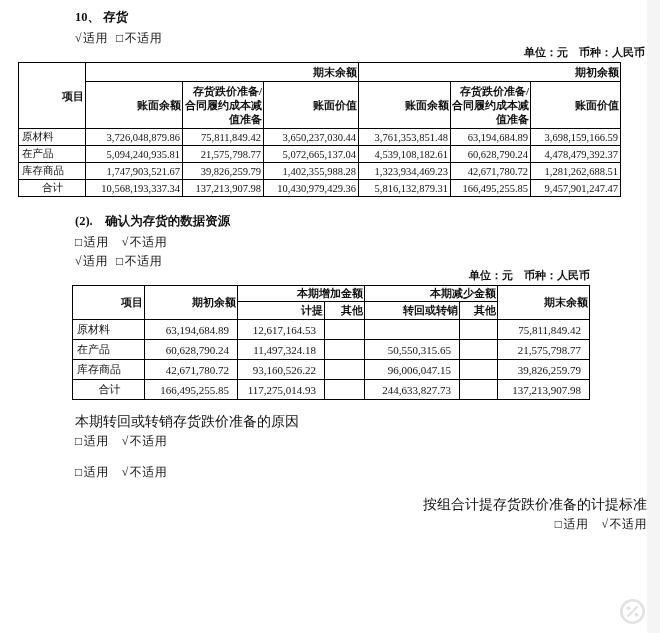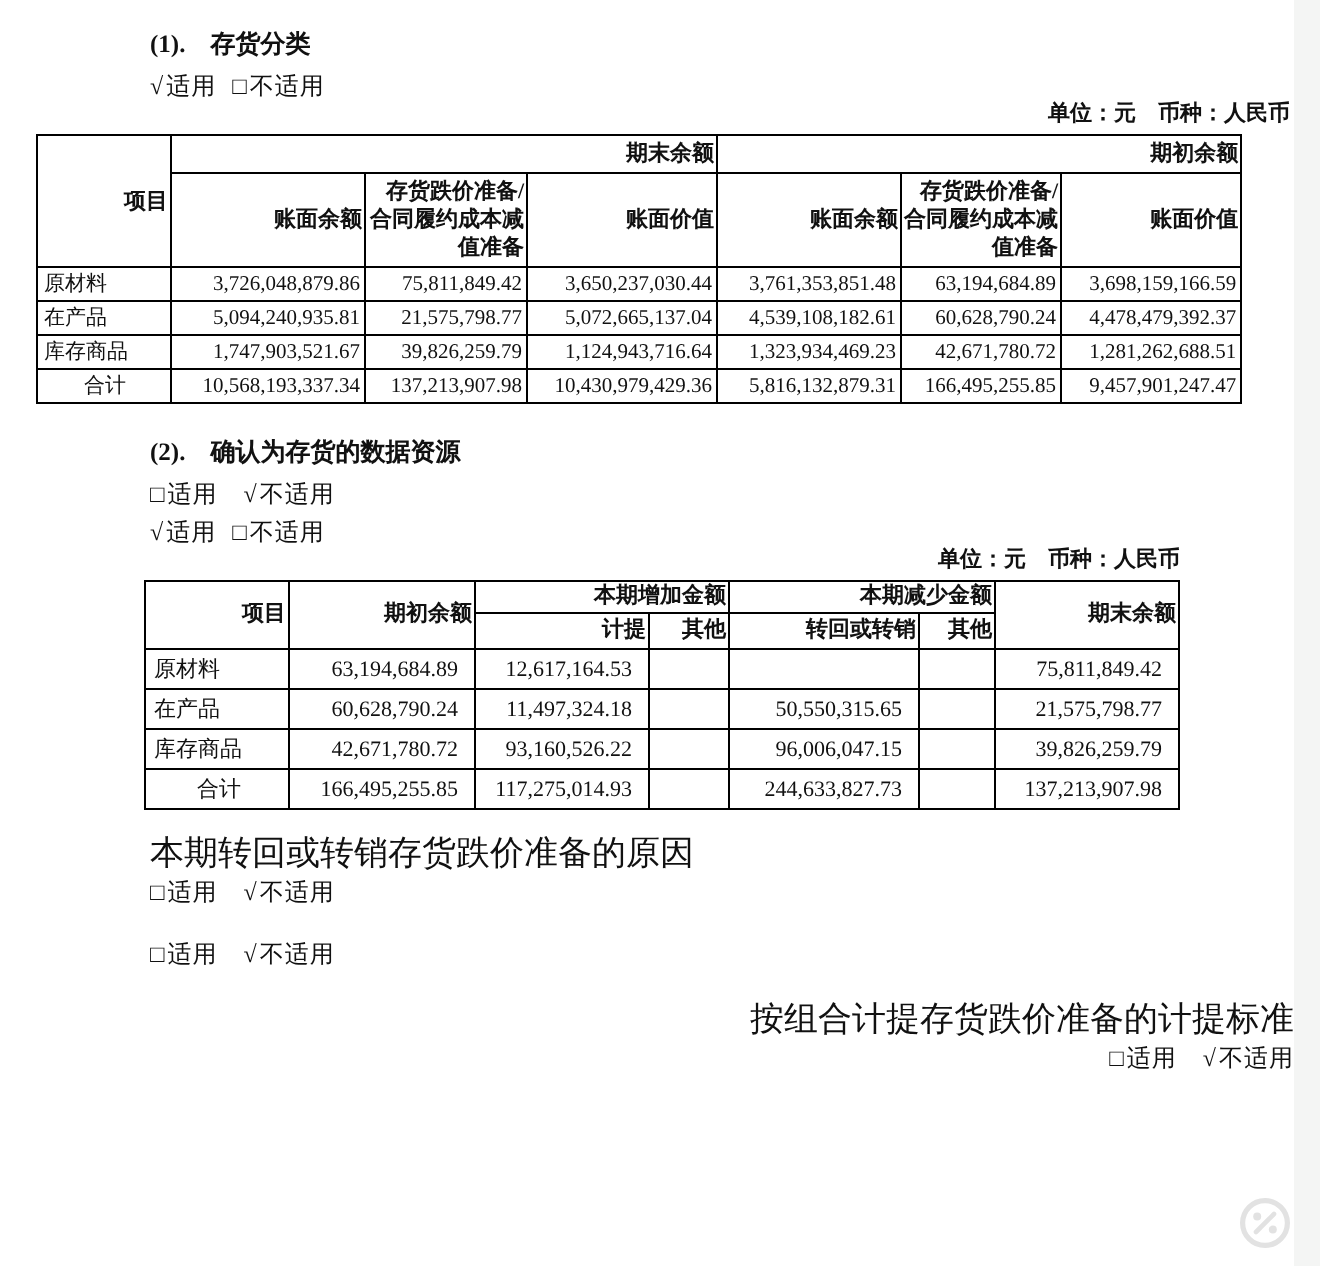--- a/index.html
+++ b/index.html
@@ -30,40 +30,40 @@
   .t1 tr.total td.lbl{text-align:center;}
   .t2{width:517px;margin:3px 0 0 54px;font-size:11px;}
   .t2 thead th{font-size:11px;line-height:13px;padding:1px;}
   .t2 .hr1 th{height:13px;}
   .t2 .hr2 th{height:15px;}
   .t2 tbody td{height:15px;padding:2px;}
   .t2 td.lbl{text-align:left;padding-left:4px;}
   .t2 td.num{text-align:right;padding-right:8px;}
   .t2 tr.total td.lbl{text-align:center;}
   .note{margin:15px 0 0 57px;}
-  .note .nt{font-size:17px;line-height:14px;}
+  .note .nt{font-size:14px;line-height:14px;}
   .note .appline{margin:5px 0 0 0;}
   .note.n2{margin-top:17px;}
   .note.n3{margin-top:19px;text-align:right;}
   .watermark{
     position:absolute;right:14px;top:598px;display:flex;align-items:center;gap:7px;
     color:#e2e2e2;font-family:"Liberation Sans","DejaVu Sans",sans-serif;
     font-size:21px;letter-spacing:1.5px;text-shadow:1px 1px 0 #fafafa;
   }
   .watermark svg{display:block;}
 </style>
 </head>
 <body>
 
 <div class="edge-right"></div>
 
 <div class="content">
 
-
-  <div class="h-sub">(1).　存货分类</div>
+  <div class="h-main">10、 存货</div>
+
 
   <div class="appline"><span class="mk">√</span><span>适用</span><span class="gap"></span><span class="mk">□</span><span>不适用</span></div>
 
   <div class="unitline">单位：元　币种：人民币</div>
 
   <table class="t1">
     <colgroup>
       <col style="width:67px">
         <col style="width:97px">
         <col style="width:81px">
@@ -103,21 +103,21 @@
         <td class="num">21,575,798.77</td>
         <td class="num">5,072,665,137.04</td>
         <td class="num">4,539,108,182.61</td>
         <td class="num">60,628,790.24</td>
         <td class="num">4,478,479,392.37</td>
       </tr>
       <tr>
         <td class="lbl">库存商品</td>
         <td class="num">1,747,903,521.67</td>
         <td class="num">39,826,259.79</td>
-        <td class="num">1,124,943,716.64</td>
+        <td class="num">1,402,355,988.28</td>
         <td class="num">1,323,934,469.23</td>
         <td class="num">42,671,780.72</td>
         <td class="num">1,281,262,688.51</td>
       </tr>
       <tr class="total">
         <td class="lbl">合计</td>
         <td class="num">10,568,193,337.34</td>
         <td class="num">137,213,907.98</td>
         <td class="num">10,430,979,429.36</td>
         <td class="num">5,816,132,879.31</td>

